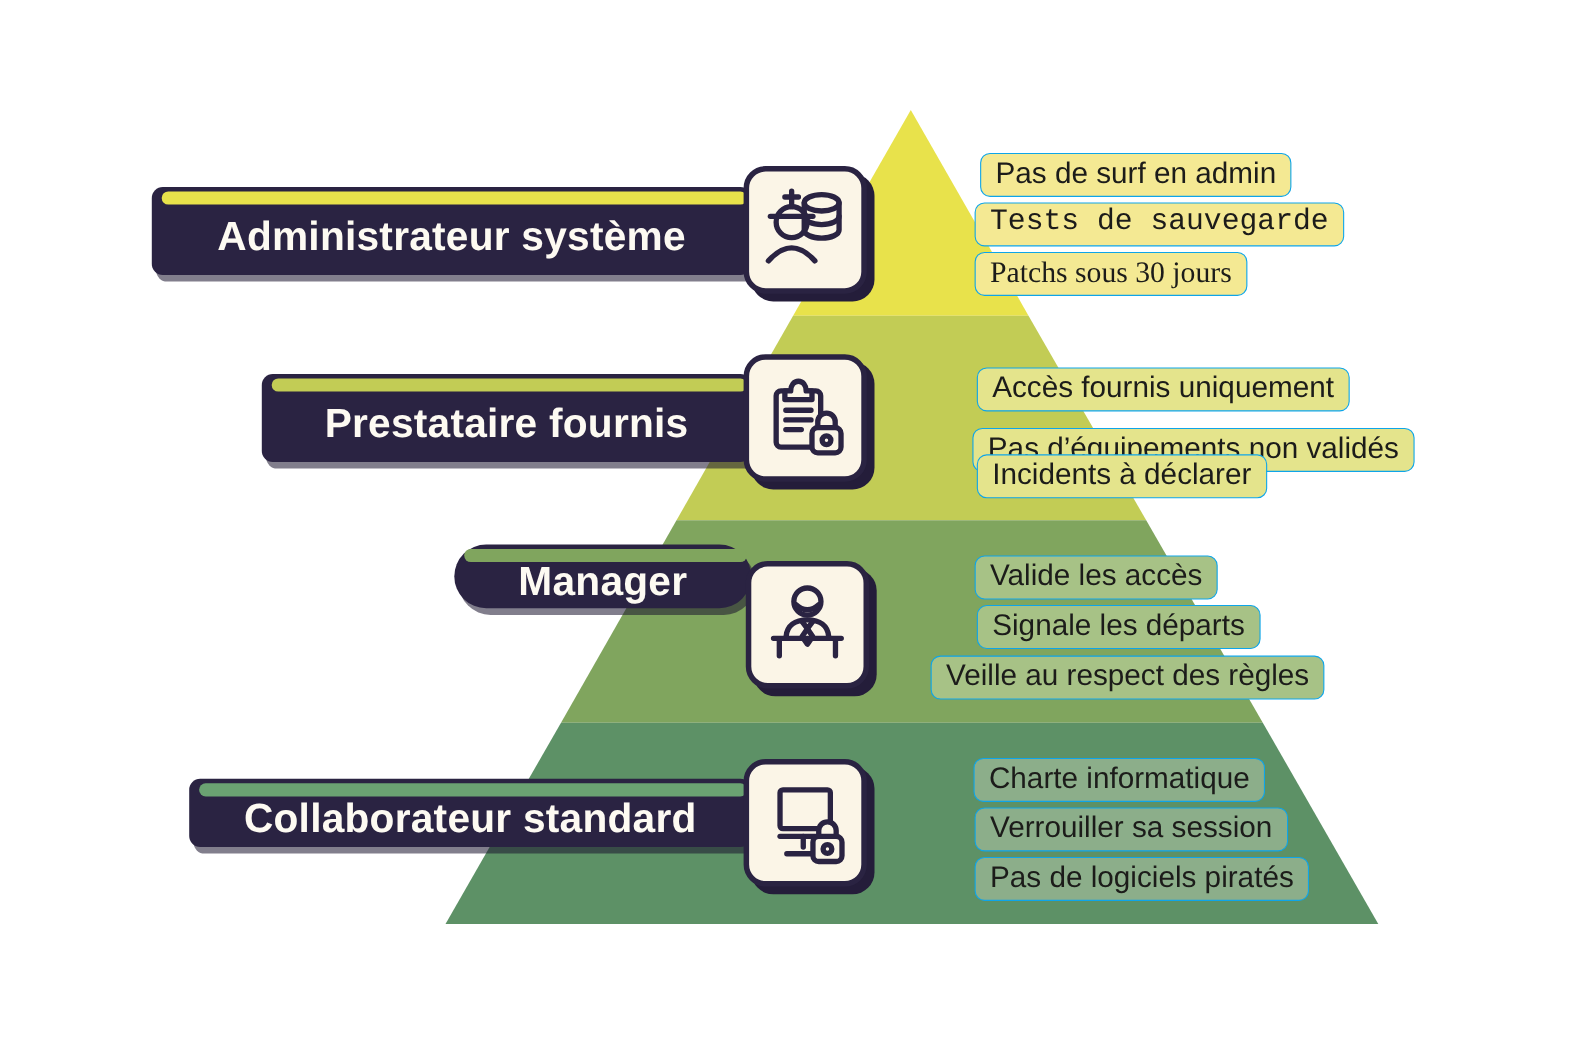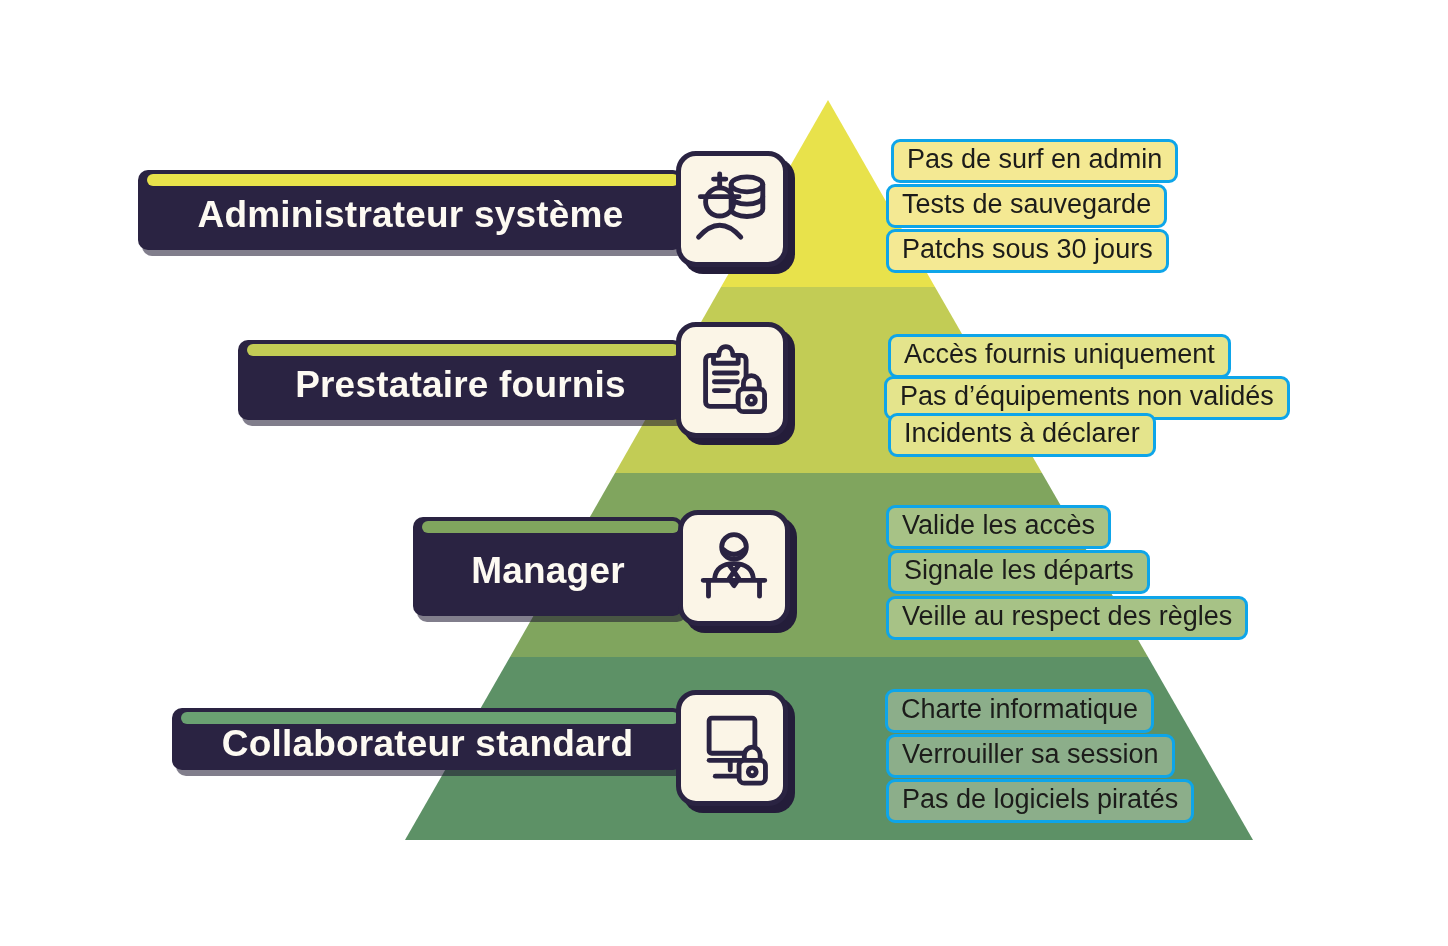--- a/index.html
+++ b/index.html
@@ -32,21 +32,21 @@
     box-shadow:7px 7px 0 #241d3a;
     display:flex; align-items:center; justify-content:center;
   }
   .tile svg { width:88px; height:88px; }
   .ic { stroke:#2a2342; stroke-width:5.5; fill:none;
         stroke-linecap:round; stroke-linejoin:round; }
   .ic-fill { fill:#fbf5e7; }
 
   
   .pill {
-    position:absolute; border:3px solid #0ea5e9; border-radius:9px;
+    position:absolute; border:1px solid #0ea5e9; border-radius:9px;
     font-size:27px; font-weight:500; color:#1c1c1a;
     padding:1px 13px 4px 13px; white-space:nowrap; line-height:1.22;
   }
 </style>
 </head>
 <body>
 
 <div class="canvas">
 
   <svg class="pyramid" width="1448" height="946" viewBox="0 0 1448 946">
@@ -65,58 +65,58 @@
       <ellipse class="ic" cx="67" cy="22" rx="18" ry="8.5"></ellipse>
       <path class="ic" d="M49 22 v14 c0 4.7 8 8.5 18 8.5 s18 -3.8 18 -8.5 V22"></path>
       <path class="ic" d="M49 36 v14 c0 4.7 8 8.5 18 8.5 s18 -3.8 18 -8.5 V36"></path>
       <path class="ic" d="M36 10 v16 M29 16 h14"></path>
       <circle class="ic" cx="36" cy="42" r="16"></circle>
       <path class="ic" d="M14 36 h44"></path>
       <path class="ic" d="M12 82 q24 -27 48 0"></path>
     </svg>
   </div>
   <div class="pill" style="left: 891px; top: 139px; background-color: rgb(244, 233, 147);">Pas de surf en admin</div>
-  <div class="pill" style="left: 886px; top: 184px; background-color: rgb(244, 233, 147);">Tests de sauvegarde</div>
-  <div class="pill" style="left: 886px; top: 229px; background-color: rgb(244, 233, 147);">Patchs sous 30 jours</div>
+  <div class="pill" style="left: 886px; top: 184px; background-color: rgb(244, 233, 147); font-family: Liberation Mono, monospace;">Tests de sauvegarde</div>
+  <div class="pill" style="left: 886px; top: 229px; background-color: rgb(244, 233, 147); font-family: Liberation Serif, serif;">Patchs sous 30 jours</div>
 
   <div class="bar" style="left:238px; top:340px; width:445px; height:80px;">
     <div class="bar-strip" style="background-color: rgb(194, 204, 85);"></div>
     <div class="bar-label">Prestataire fournis</div>
   </div>
   <div class="tile" style="left:676px; top:322px;">
     <svg viewBox="0 0 100 100">
       <rect class="ic" x="20" y="22" width="46" height="58" rx="5"></rect>
       <path class="ic ic-fill" d="M35 22 c0 -6 3.5 -10 8 -10 s8 4 8 10 h6 v9 H29 v-9 z"></path>
       <path class="ic" d="M30 42 h26 M30 52 h26 M30 62 h16"></path>
       <path class="ic ic-fill" d="M63 60 v-6 c0 -5 4 -9 9 -9 s9 4 9 9 v6"></path>
       <rect class="ic ic-fill" x="57" y="60" width="30" height="26" rx="6"></rect>
       <circle class="ic" cx="72" cy="73" r="4.5"></circle>
     </svg>
   </div>
   <div class="pill" style="left: 888px; top: 322px; background-color: rgb(228, 228, 140); margin-top: 12px;">Accès fournis uniquement</div>
-  <div class="pill" style="left: 884px; top: 376px; background-color: rgb(228, 228, 140);">Pas d’équipements non validés</div>
+  <div class="pill" style="left: 884px; top: 389px; background-color: rgb(228, 228, 140);">Pas d’équipements non validés</div>
   <div class="pill" style="left: 888px; top: 413px; background-color: rgb(228, 228, 140);">Incidents à déclarer</div>
 
-  <div class="bar" style="left:413px; top:517px; width:270px; height:99px;">
+  <div class="bar" style="left:413px; top:495px; width:270px; height:58px;border-radius:31px;">
     <div class="bar-strip" style="background-color: rgb(128, 165, 94);"></div>
     <div class="bar-label">Manager</div>
   </div>
   <div class="tile" style="left:678px; top:510px;">
     <svg viewBox="0 0 100 100">
       <circle class="ic" cx="50" cy="26" r="14"></circle>
       <path class="ic" d="M38 29 q12 11 24 0"></path>
       <path class="ic" d="M28 62 c1 -11 9 -17 22 -17 s21 6 22 17"></path>
       <path class="ic" d="M44 46 l6 8 6 -8"></path>
       <path class="ic" d="M50 54 l5.5 8 -5.5 8 -5.5 -8 z"></path>
       <path class="ic" d="M15 64 h70 M21 64 v18 M79 64 v18"></path>
     </svg>
   </div>
   <div class="pill" style="left: 886px; top: 505px; background-color: rgb(167, 194, 134);">Valide les accès</div>
   <div class="pill" style="left: 888px; top: 550px; background-color: rgb(167, 194, 134);">Signale les départs</div>
-  <div class="pill" style="left: 886px; top: 596px; background-color: rgb(167, 194, 134); text-align: center;">Veille au respect des règles</div>
+  <div class="pill" style="left: 846px; top: 596px; background-color: rgb(167, 194, 134); text-align: center;">Veille au respect des règles</div>
 
   <div class="bar" style="left:172px; top:708px; width:511px; height:62px;">
     <div class="bar-strip" style="background-color: rgb(106, 162, 114);"></div>
     <div class="bar-label">Collaborateur standard</div>
   </div>
   <div class="tile" style="left:676px; top:690px;">
     <svg viewBox="0 0 100 100">
       <rect class="ic" x="24" y="16" width="52" height="40" rx="3"></rect>
       <path class="ic" d="M24 64 h42"></path>
       <path class="ic" d="M48 64 v11"></path>

